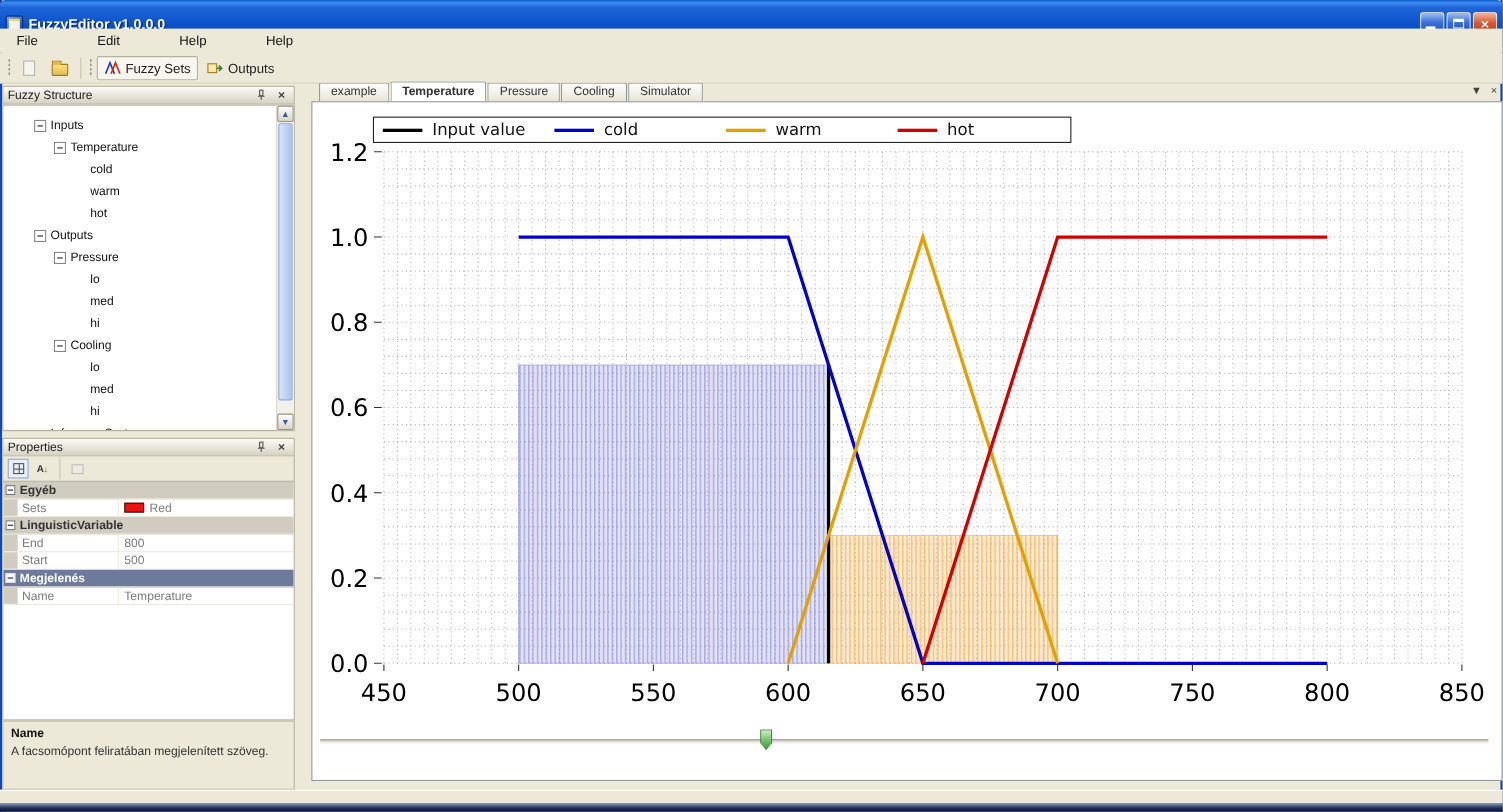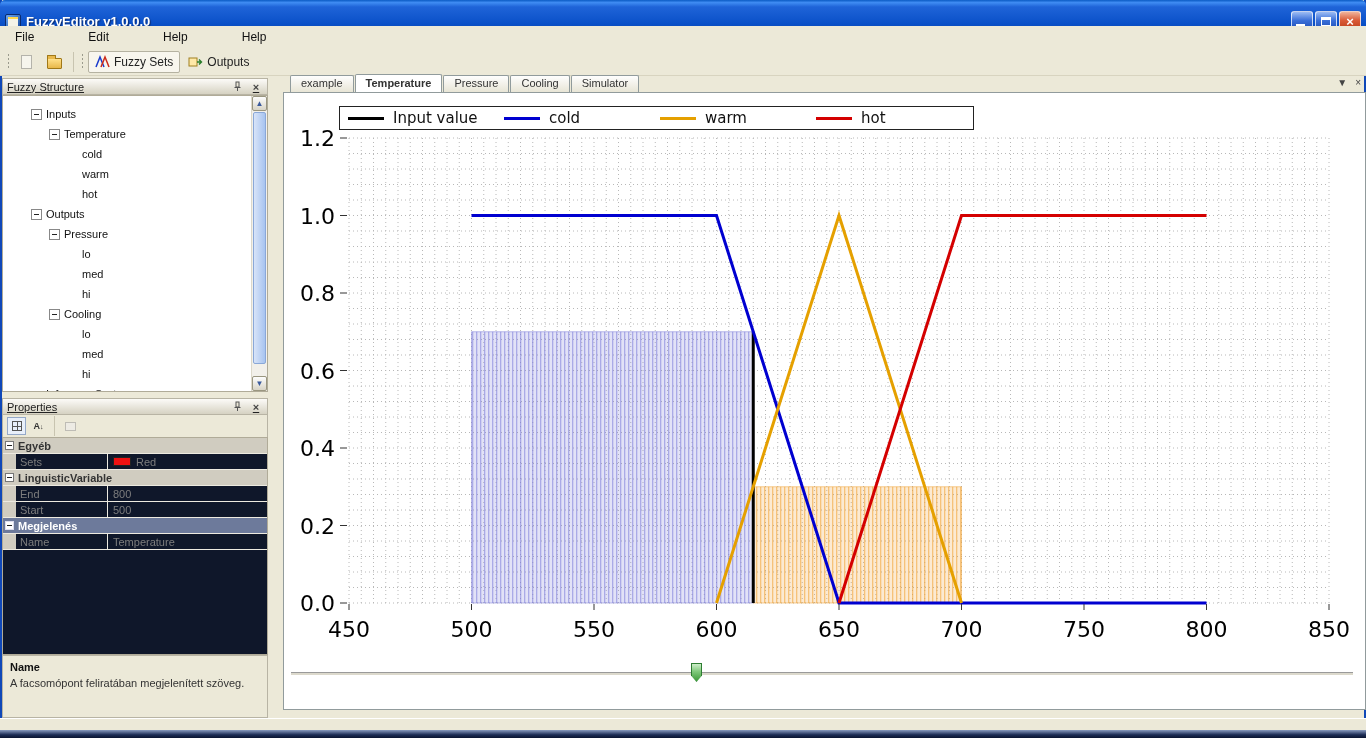--- a/index.html
+++ b/index.html
@@ -41,21 +41,21 @@
   .dim { opacity:.55; }
   .icon-folder { width:15px; height:11px; background:linear-gradient(#ffe08a,#e8b84a);
     border:1px solid #a07818; border-radius:1px; position:relative; margin-top:3px; }
   .icon-folder::before { content:""; position:absolute; top:-4px; left:-1px; width:7px; height:3px;
     background:#e8b84a; border:1px solid #a07818; border-bottom:none; border-radius:1px 1px 0 0; }
 
   
   .dock { position:absolute; left:2px; top:78px; width:266px; height:640px; background:#ece9d8; }
   .panel-header { position:absolute; left:0; width:266px; height:17px;
     background:linear-gradient(180deg,#fcfbf8,#d6d2c2); border:1px solid #b8b4a4;
-    display:flex; align-items:center; padding:0 4px; gap:5px; color:#222;text-decoration:underline; }
+    display:flex; align-items:center; padding:0 4px; gap:5px; color:#222; }
   .ph-title { flex:1; }
   .ph-btn { width:14px; height:13px; display:flex; align-items:center; justify-content:center;
     color:#444; font:bold 11px "Liberation Sans",sans-serif; }
   .hdr-fs { top:0; }
   .hdr-props { top:320px; }
 
   .tree { position:absolute; left:0; top:17px; width:266px; height:297px; background:#fff;
     border:1px solid #b0ab98; overflow:hidden; padding-top:8px; }
   .tree-row { height:20px; display:flex; align-items:center; color:#111; }
   .expander { width:11px; height:11px; border:1px solid #888; background:#fff; margin-right:4px;
@@ -77,21 +77,21 @@
   .ptbtn { width:19px; height:18px; border:1px solid transparent; display:flex; align-items:center;
     justify-content:center; gap:1px; color:#333; }
   .ptbtn.sel { border-color:#94a8c8; background:#e8effa; }
   .icon-cat { width:10px; height:10px; border:1px solid #555;
     background-image:linear-gradient(#555,#555),linear-gradient(#555,#555);
     background-size:10px 1px,1px 10px; background-position:0 4px,4px 0; background-repeat:no-repeat; }
   .icon-az { font:bold 9px "Liberation Sans",sans-serif; }
   .icon-az small { font-size:7px; }
   .icon-pages { width:11px; height:9px; border:1px solid #999; background:#eee; }
 
-  .pgrid { position:absolute; left:0; top:359px; width:266px; height:218px; background:#0f172a;
+  .pgrid { position:absolute; left:0; top:359px; width:266px; height:218px; background:#ffffff;
     border:1px solid #b0ab98; overflow:hidden;text-align:right; }
   .prow { display:flex; height:16px; border-bottom:1px solid #edeae0; align-items:stretch; }
   .pgut { width:13px; background:#d0ccc0; flex:none; }
   .pcat { background:#d0ccc0; font-weight:bold; color:#333; display:flex; align-items:center; }
   .cexp { width:9px; height:9px; border:1px solid #777; background:#fff; margin:0 4px 0 2px;
     position:relative; flex:none; }
   .cexp::after { content:""; position:absolute; left:1px; right:1px; top:3px; height:1px; background:#222; }
   .pcat.sel { background:#6d7a9b; color:#fff; }
   .pcat.sel .cexp { border-color:#dde; }
   .plabel { width:92px; padding-left:4px; color:#7d7d7d; border-right:1px solid #edeae0;

